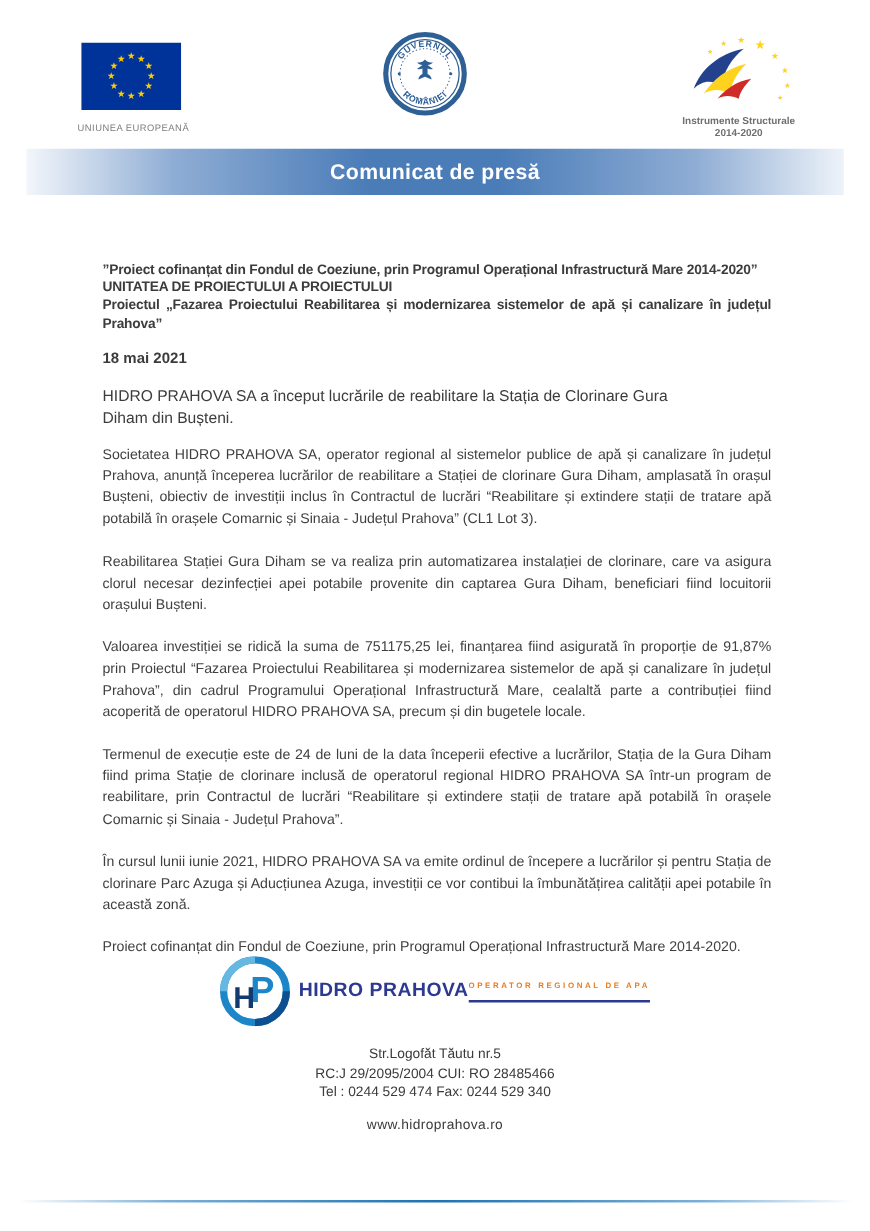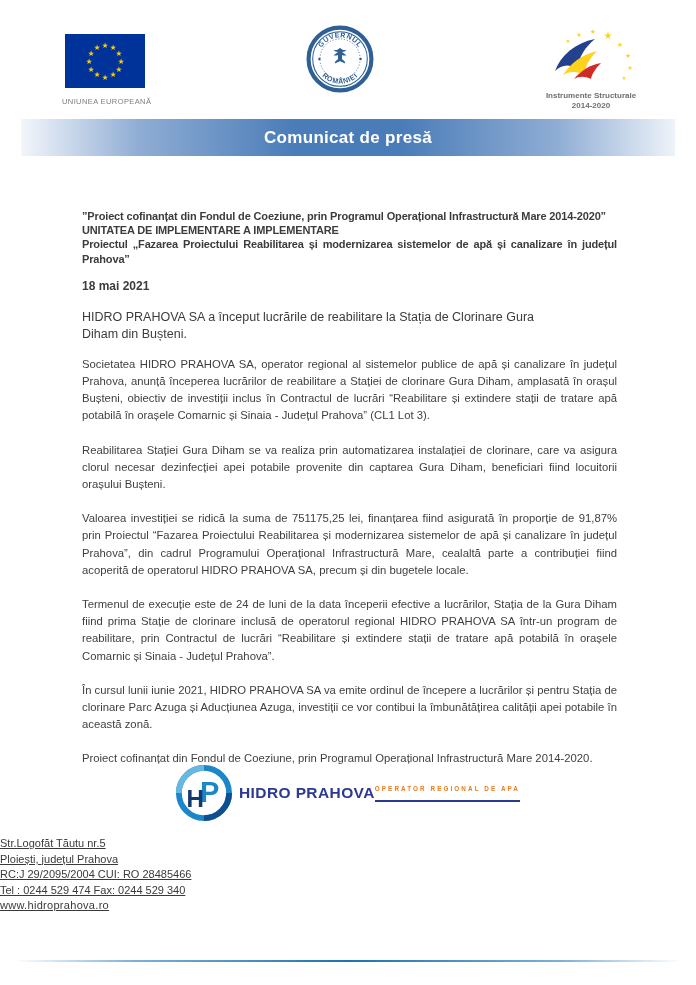--- a/index.html
+++ b/index.html
@@ -30,22 +30,22 @@
   .date-line{margin-top:13px;font-weight:bold;font-size:12px;color:#3c3c3c;}
   .doc-heading{margin:16px 0 0 0;font-size:12.5px;font-weight:normal;line-height:17px;max-width:478px;color:#3c3c3c;}
   .content p{margin:13px 0 0 0;font-size:11.3px;line-height:17.2px;text-align:justify;color:#3f3f3f;}
   .content p + p{margin-top:17px;}
   
   .hp-logo-block{position:absolute;top:765px;left:50%;transform:translateX(-50%);display:flex;align-items:center;gap:7px;}
   .hp-wordmark{display:flex;flex-direction:row;}
   .hp-name{font-size:15.5px;font-weight:bold;color:#2b3990;letter-spacing:.4px;white-space:nowrap;}
   .hp-tagline{font-size:6.3px;font-weight:bold;color:#e87c1e;letter-spacing:2.1px;white-space:nowrap;
     border-bottom:2px solid #2b3990;padding-bottom:2px;margin-top:1px;}
-  .contact{position:absolute;top:836px;left:0;width:696px;font-size:11px;line-height:15.6px;color:#3a3a3a;text-decoration:underline;}
-  .contact .site{letter-spacing:.3px;}
+  .contact{position:absolute;top:836px;left:0;width:696px;text-align:center;font-size:11px;line-height:15.6px;color:#3a3a3a;}
+  .contact .site{letter-spacing:.3px;margin-top:10px;}
   .bottom-rule{
     position:absolute;top:960px;left:14px;width:668px;height:2px;
     background:linear-gradient(90deg,rgba(255,255,255,0) 0%,#7db0d8 18%,#1d72ae 50%,#7db0d8 82%,rgba(255,255,255,0) 100%);
   }
 </style>
 </head>
 <body>
 
 <div class="page">
 
@@ -111,21 +111,21 @@
     </div>
   </div>
 
   <div class="banner">
     <span class="banner-title">Comunicat de presă</span>
   </div>
 
   <div class="content">
     <div class="intro">
       <div>”Proiect cofinanțat din Fondul de Coeziune, prin Programul Operațional Infrastructură Mare 2014-2020”</div>
-      <div>UNITATEA DE IMPLEMENTARE A IMPLEMENTARE</div>
+      <div>UNITATEA DE PROIECTULUI A PROIECTULUI</div>
       <div>Proiectul „Fazarea Proiectului Reabilitarea și modernizarea sistemelor de apă și canalizare în județul Prahova”</div>
     </div>
     <div class="date-line">18 mai 2021</div>
     <div class="doc-heading">HIDRO PRAHOVA SA a început lucrările de reabilitare la Stația de Clorinare Gura Diham din Bușteni.</div>
     <p>Societatea HIDRO PRAHOVA SA, operator regional al sistemelor publice de apă și canalizare în județul Prahova, anunță începerea lucrărilor de reabilitare a Stației de clorinare Gura Diham, amplasată în orașul Bușteni, obiectiv de investiții inclus în Contractul de lucrări “Reabilitare și extindere stații de tratare apă potabilă în orașele Comarnic și Sinaia - Județul Prahova” (CL1 Lot 3).</p>
     <p>Reabilitarea Stației Gura Diham se va realiza prin automatizarea instalației de clorinare, care va asigura clorul necesar dezinfecției apei potabile provenite din captarea Gura Diham, beneficiari fiind locuitorii orașului Bușteni.</p>
     <p>Valoarea investiției se ridică la suma de 751175,25 lei, finanțarea fiind asigurată în proporție de 91,87% prin Proiectul “Fazarea Proiectului Reabilitarea și modernizarea sistemelor de apă și canalizare în județul Prahova”, din cadrul Programului Operațional Infrastructură Mare, cealaltă parte a contribuției fiind acoperită de operatorul HIDRO PRAHOVA SA, precum și din bugetele locale.</p>
     <p>Termenul de execuție este de 24 de luni de la data începerii efective a lucrărilor, Stația de la Gura Diham fiind prima Stație de clorinare inclusă de operatorul regional HIDRO PRAHOVA SA într-un program de reabilitare, prin Contractul de lucrări “Reabilitare și extindere stații de tratare apă potabilă în orașele Comarnic și Sinaia - Județul Prahova”.</p>
     <p>În cursul lunii iunie 2021, HIDRO PRAHOVA SA va emite ordinul de începere a lucrărilor și pentru Stația de clorinare Parc Azuga și Aducțiunea Azuga, investiții ce vor contibui la îmbunătățirea calității apei potabile în această zonă.</p>
     <p>Proiect cofinanțat din Fondul de Coeziune, prin Programul Operațional Infrastructură Mare 2014-2020.</p>
@@ -140,21 +140,20 @@
       <text x="11" y="43" font-size="25" font-weight="bold" fill="#123a70" font-family="Liberation Sans">H</text>
     </svg>
     <div class="hp-wordmark">
       <span class="hp-name">HIDRO PRAHOVA</span>
       <span class="hp-tagline">OPERATOR REGIONAL DE APA</span>
     </div>
   </div>
 
   <div class="contact">
     <div>Str.Logofăt Tăutu nr.5</div>
-    <div>Ploiești, județul Prahova</div>
     <div>RC:J 29/2095/2004 CUI: RO 28485466</div>
     <div>Tel : 0244 529 474 Fax: 0244 529 340</div>
     <div class="site">www.hidroprahova.ro</div>
   </div>
 
   <div class="bottom-rule"></div>
 
 </div>
 
 </body></html>

